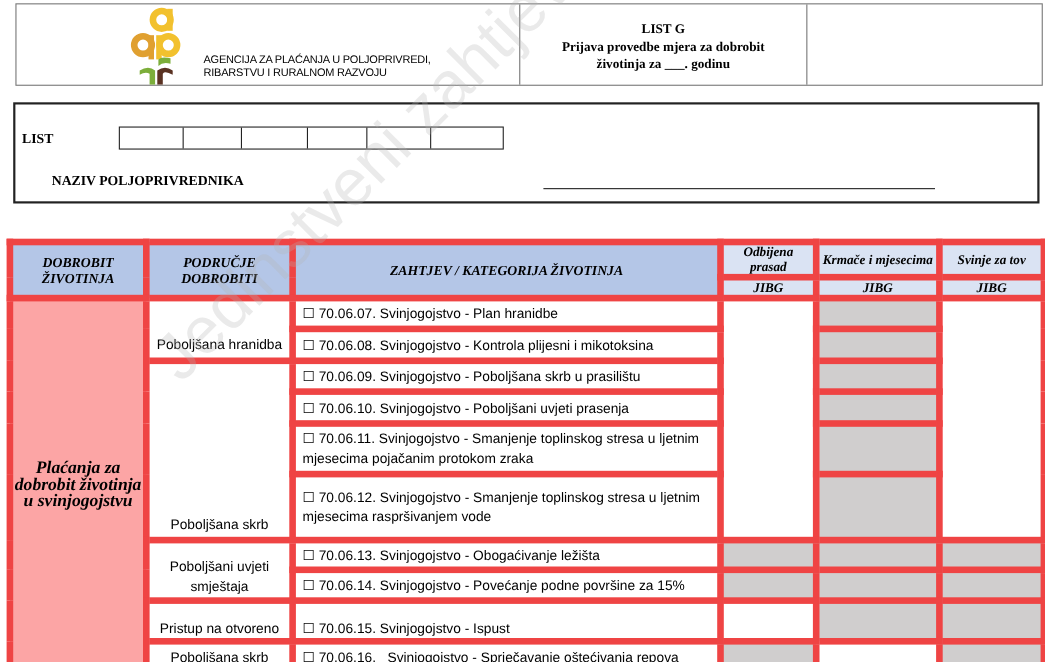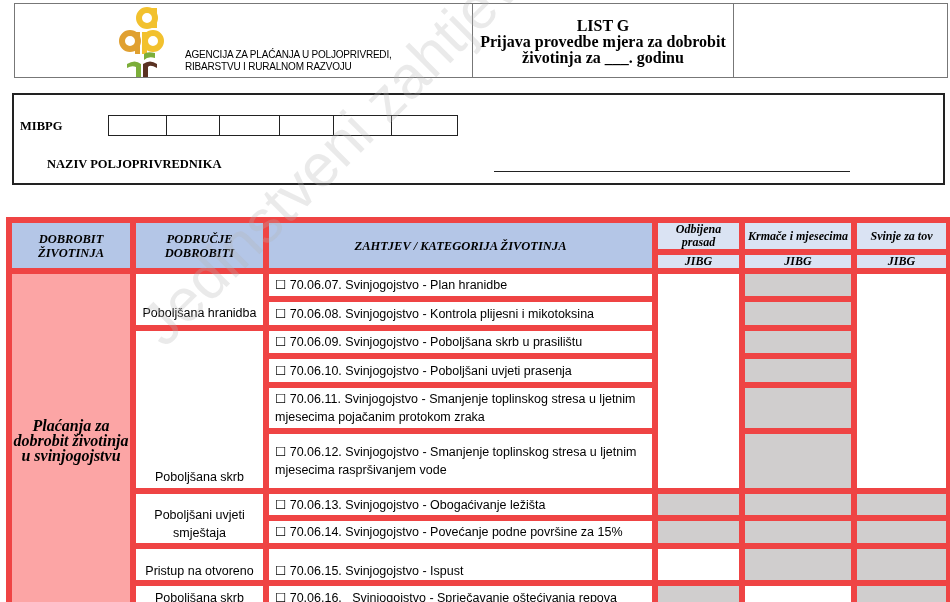--- a/index.html
+++ b/index.html
@@ -1,19 +1,19 @@
 <!DOCTYPE html>
 <html><head>
 <meta charset="utf-8">
 <style>
   html,body{margin:0;padding:0;background:#fff;}
   body{width:950px;height:602px;position:relative;overflow:hidden;font-family:"Liberation Serif",serif;color:#000;}
   .hdr{position:absolute;left:14px;top:3px;width:932px;height:73px;border:1px solid #777;display:flex;}
   .hdr .logo-cell{width:457px;border-right:1px solid #777;position:relative;}
-  .hdr .title-cell{width:261px;border-right:1px solid #777;text-align:center;font-weight:bold;font-size:16px;line-height:16px;padding-top:14px;box-sizing:border-box;}
+  .hdr .title-cell{width:261px;border-right:1px solid #777;text-align:center;font-weight:bold;font-size:12px;line-height:16px;padding-top:14px;box-sizing:border-box;}
   .hdr .empty-cell{flex:1;}
   .logo{position:absolute;left:102px;top:0;width:50px;height:73px;}
   .agency{position:absolute;left:170px;top:45px;font-family:Liberation Sans, sans-serif;font-size:10px;line-height:12px;letter-spacing:-0.2px;}
   .info{position:absolute;left:12px;top:93px;width:933px;height:92px;border:2px solid #222;box-sizing:border-box;}
   .lbl{position:absolute;font-weight:bold;font-size:12.5px;}
   .mibpg-boxes{position:absolute;left:94px;top:20px;height:19px;display:flex;border:1px solid #222;}
   .mibpg-boxes div{height:19px;border-right:1px solid #222;}
   .mibpg-boxes div:last-child{border-right:none;}
   .sigline{position:absolute;left:480px;top:76px;width:356px;border-top:1.5px solid #222;}
   table.main{position:absolute;left:6px;top:217px;border-collapse:collapse;table-layout:fixed;width:940px;}
@@ -50,21 +50,21 @@
   </div>
   <div class="title-cell">
     <div>LIST G</div>
     <div>Prijava provedbe mjera za dobrobit</div>
     <div>životinja za ___. godinu</div>
   </div>
   <div class="empty-cell"></div>
 </div>
 
 <div class="info">
-  <div class="lbl" style="left:6px;top:24px;">MIBPG</div>
+  <div class="lbl" style="left:6px;top:24px;">LIST</div>
   <div class="mibpg-boxes">
     <div style="width:57px"></div>
     <div style="width:52px"></div>
     <div style="width:59px"></div>
     <div style="width:53px"></div>
     <div style="width:57px"></div>
     <div style="width:65px"></div>
   </div>
   <div class="lbl" style="left:6px;top:62px;margin-left:27px;">NAZIV POLJOPRIVREDNIKA</div>
   <div class="sigline"></div>

